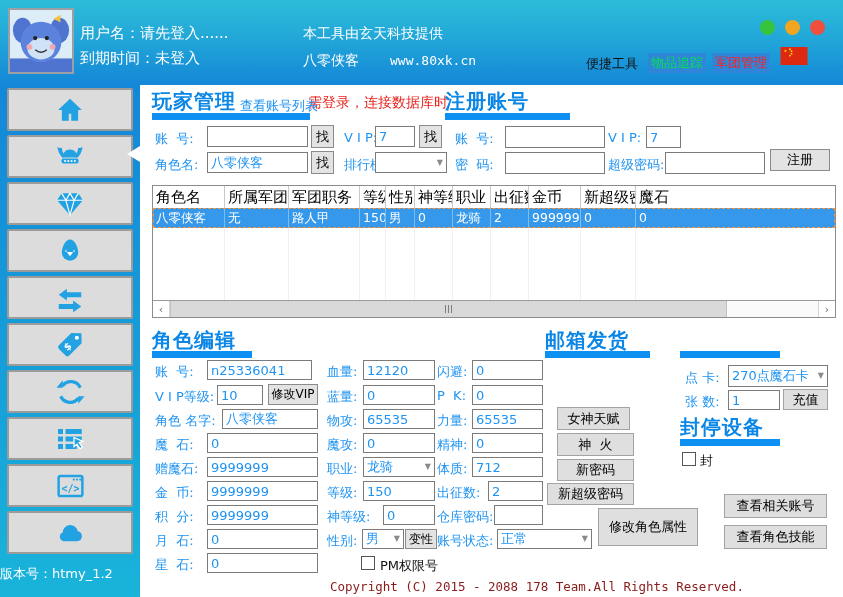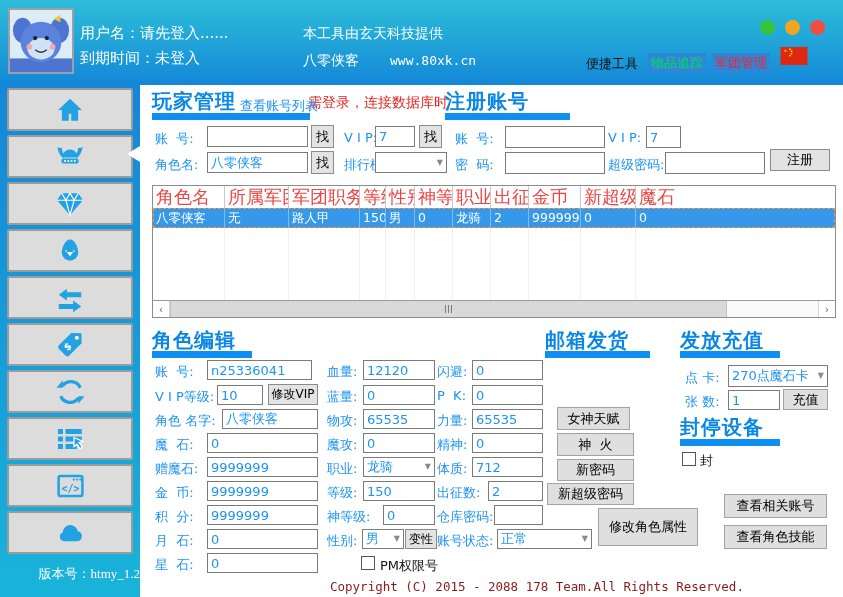--- a/index.html
+++ b/index.html
@@ -31,35 +31,35 @@
   .gbtn{position:absolute;background:#e3e3e3;border:1px solid #8b8b8b;color:#000;
         font-size:13px;display:flex;align-items:center;justify-content:center;
         box-sizing:border-box;cursor:pointer;white-space:pre;font-family:inherit;}
   .bigbtn{background:#dfdfdf;border:1px solid #a3a3a3;}
   .cb{position:absolute;width:14px;height:14px;background:#fff;border:1px solid #555;
       box-sizing:border-box;cursor:pointer;}
   
   #tablebox{position:absolute;left:152px;top:185px;width:684px;height:133px;
             border:1px solid #8c8c8c;box-sizing:border-box;background:#fff;display:flex;flex-direction:column;}
   .trow{display:flex;width:100%;}
-  .th{height:22px;line-height:22px;font-size:18px;color:#ef4444;padding-left:3px;
+  .th{height:22px;line-height:22px;font-size:15px;color:#000000;padding-left:3px;
       border-right:1px solid #c9c9c9;box-sizing:border-box;overflow:hidden;white-space:nowrap;cursor:pointer;}
   .td{height:20px;line-height:20px;font-size:12.5px;color:#fff;padding-left:3px;
       border-right:1px solid rgba(255,255,255,.35);box-sizing:border-box;overflow:hidden;white-space:nowrap;}
   .selrow{background:#3598ea;outline:1px dashed #ff9334;outline-offset:-1px;cursor:pointer;}
   .ftd{border-right:1px solid #f1f1f1;box-sizing:border-box;}
   #hscroll{height:16px;border-top:1px solid #9a9a9a;display:flex;background:#fafafa;margin-top:auto;}
   .sarrow{width:16px;height:100%;background:#fff;color:#6a6a6a;font-size:11px;
           display:flex;align-items:center;justify-content:center;cursor:pointer;}
   #sthumb{width:557px;height:100%;background:#d9d9d9;border-left:1px solid #c2c2c2;border-right:1px solid #c2c2c2;
           display:flex;align-items:center;justify-content:center;gap:2px;cursor:pointer;box-sizing:border-box;}
   #sthumb i{display:block;width:1px;height:8px;background:#7d7d7d;}
   #copyright{position:absolute;left:330px;top:579px;color:#8b1a1a;font-size:12.5px;
              font-family:"DejaVu Sans Mono","Liberation Mono",monospace;white-space:pre;}
-  #version{position:absolute;left:0;top:565px;width:140px;text-align:right;color:#fff;font-size:13px;font-family:Liberation Serif, serif;}
+  #version{position:absolute;left:0;top:565px;width:140px;text-align:left;color:#fff;font-size:13px;}
   #selarrow{position:absolute;left:127px;top:146px;width:0;height:0;
             border-top:8px solid transparent;border-bottom:8px solid transparent;border-right:13px solid #fff;}
   .avatarbox{position:absolute;left:8px;top:8px;width:66px;height:66px;background:#fff;
              border:2px solid #9aa0a6;box-sizing:border-box;}
 </style>
 </head>
 <body>
 
 <div id="window">
 
@@ -342,21 +342,20 @@
   </div>
 
   <div class="title" style="left:545px;top:327px;">邮箱发货</div>
   <div class="tbar" style="left:545px;top:351px;width:105px;"></div>
   <div class="gbtn bigbtn" style="left:557px;top:407px;width:73px;height:23px;">女神天赋</div>
   <div class="gbtn bigbtn" style="left:557px;top:433px;width:77px;height:23px;">神  火</div>
   <div class="gbtn bigbtn" style="left:557px;top:459px;width:77px;height:22px;">新密码</div>
   <div class="gbtn bigbtn" style="left:547px;top:483px;width:87px;height:22px;">新超级密码</div>
   <div class="gbtn bigbtn" style="left:598px;top:508px;width:100px;height:38px;">修改角色属性</div>
 
-  <div class="title" style="left:680px;top:327px;">发放充值</div>
   <div class="tbar" style="left:680px;top:351px;width:100px;"></div>
   <div class="fl" style="left:685px;top:369px;">点 卡:</div>
   <div class="inp sel" style="left:728px;top:365px;width:100px;height:22px;">
     <span class="txt">270点魔石卡</span>
     <span class="chev">▼</span>
   </div>
   <div class="fl" style="left:685px;top:393px;">张 数:</div>
   <input class="inp" style="left: 728px; top: 390px; width: 52px; height: 20px;" value="1">
   <div class="gbtn bigbtn" style="left:783px;top:389px;width:45px;height:21px;">充值</div>
 

